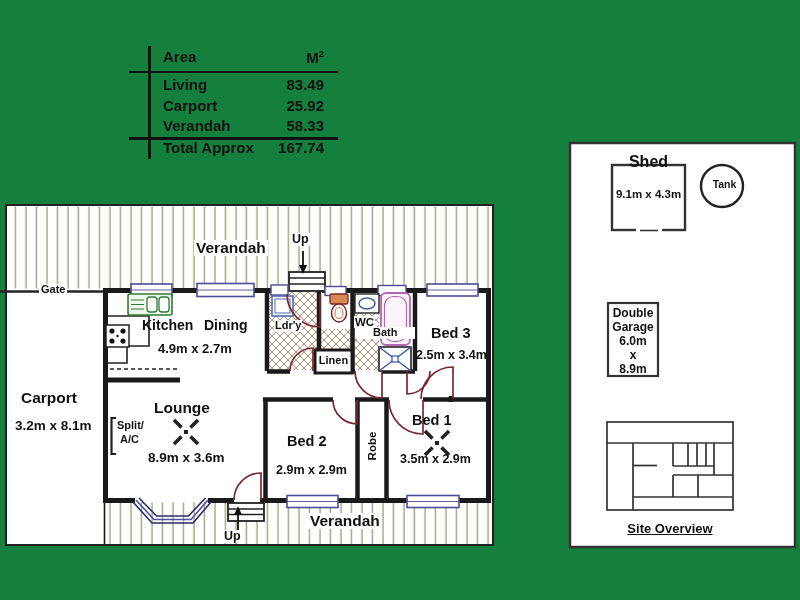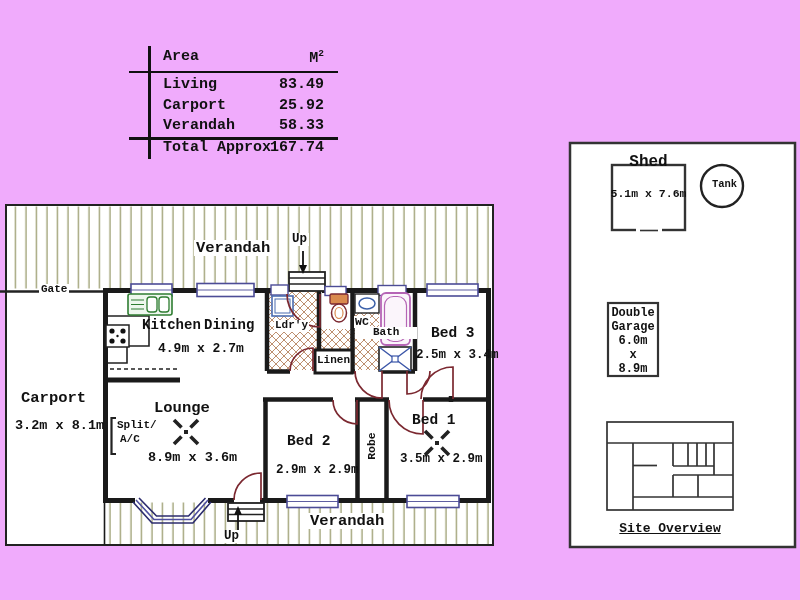--- a/index.html
+++ b/index.html
@@ -1,17 +1,17 @@
 <!DOCTYPE html>
 <html><head>
 <meta charset="utf-8">
 <style>
   html,body{margin:0;padding:0;background:#fff;}
-  #stage{position:relative;width:800px;height:600px;background:#f0abfc;overflow:hidden;
-         font-family:Liberation Mono, monospace;}
+  #stage{position:relative;width:800px;height:600px;background:#15803d;overflow:hidden;
+         font-family:Liberation Sans, sans-serif;}
   #plan-svg{position:absolute;left:0;top:0;}
   .lbl{position:absolute;font-weight:bold;color:#111;white-space:nowrap;line-height:1.05;}
   .bg{background:#fff;padding:0 2px;}
   .ctr{text-align:center;}
   .rt{text-align:right;}
   
   .at-line{position:absolute;background:#111;}
   sup.m2{font-size:9.5px;font-weight:bold;vertical-align:6px;}
   .garage-lines div{text-align:center;font-weight:bold;font-size:12px;line-height:14px;color:#111;}
   .underline{text-decoration:underline;}
@@ -289,21 +289,21 @@
 
 <div class="lbl ctr vert" style="left:347px;top:440px;width:50px;font-size:11.5px;">Robe</div>
 
 <div class="lbl" style="left:412px;top:413px;font-size:14.5px;">Bed 1</div>
 <div class="lbl" style="left:400px;top:453px;font-size:12.5px;">3.5m x 2.9m</div>
 
 <div class="lbl bg" style="left:308px;top:513px;font-size:15.5px;">Verandah</div>
 <div class="lbl bg" style="left:222px;top:530px;font-size:12.5px;">Up</div>
 
 <div class="lbl ctr" style="left:612px;top:154px;width:73px;font-size:16px;">Shed</div>
-<div class="lbl ctr" style="left:609px;top:188px;width:79px;font-size:11.5px;">5.1m x 7.6m</div>
+<div class="lbl ctr" style="left:609px;top:188px;width:79px;font-size:11.5px;">9.1m x 4.3m</div>
 <div class="lbl ctr" style="left:700px;top:179px;width:49px;font-size:10.5px;">Tank</div>
 
 <div class="garage-lines" style="position:absolute;left:608px;top:306px;width:50px;">
   <div>Double</div>
   <div>Garage</div>
   <div>6.0m</div>
   <div>x</div>
   <div>8.9m</div>
 </div>
 

